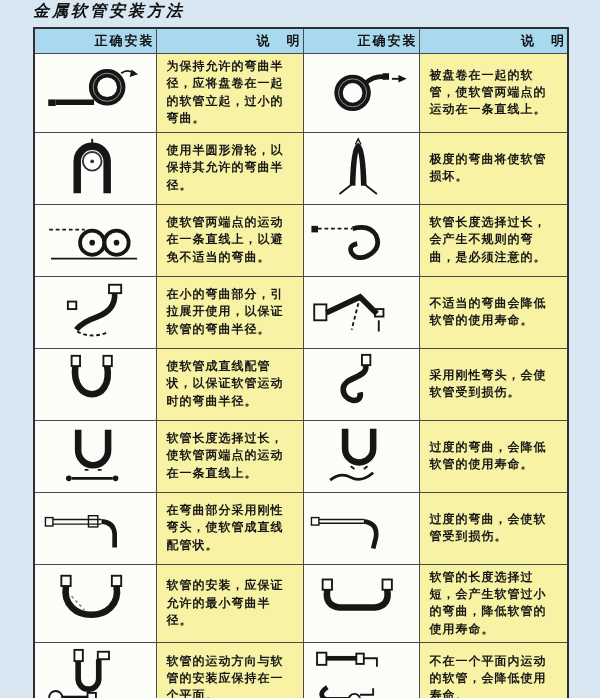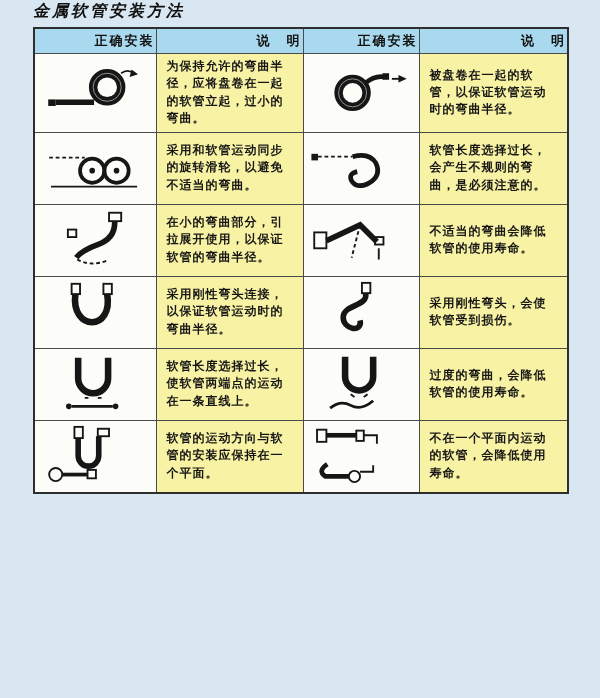--- a/index.html
+++ b/index.html
@@ -81,32 +81,47 @@
             </svg></span></td>
         <td class="txt-cell">为保持允许的弯曲半径，应将盘卷在一起的软管立起，过小的弯曲。</td>
         <td class="img-cell"><span class="ill"><svg viewBox="0 0 110 62" width="104" height="58">
               <circle cx="46" cy="33" r="15" fill="none" stroke="#161616" stroke-width="9"></circle>
               <circle cx="46" cy="33" r="15" fill="none" stroke="#999" stroke-width="1"></circle>
               <path d="M59 23 Q70 14 80 16" fill="none" stroke="#161616" stroke-width="5"></path>
               <rect x="78" y="12" width="7" height="7" fill="#161616"></rect>
               <path d="M88 18 h8" stroke="#161616" stroke-width="2"></path>
               <path d="M95 14 l9 4 -9 4 z" fill="#161616"></path>
             </svg></span></td>
-        <td class="txt-cell">被盘卷在一起的软管，以保证软管运动时的弯曲半径。</td>
+        <td class="txt-cell">被盘卷在一起的软管，使软管两端点的运动在一条直线上。</td>
+      </tr>
+      <tr>
+        <td class="img-cell"><span class="ill"><svg viewBox="0 0 110 62" width="104" height="58">
+              <path d="M52 8 V2" stroke="#161616" stroke-width="2"></path>
+              <path d="M36 60 V26 a16 16 0 0 1 32 0 V60" fill="none" stroke="#161616" stroke-width="8"></path>
+              <circle cx="52" cy="26" r="10" fill="#fff" stroke="#333" stroke-width="2"></circle>
+              <circle cx="52" cy="26" r="2" fill="#333"></circle>
+            </svg></span></td>
+        <td class="txt-cell">使用半圆形滑轮，以保持其允许的弯曲半径。</td>
+        <td class="img-cell"><span class="ill"><svg viewBox="0 0 110 62" width="104" height="58">
+              <path d="M46 52 Q47 14 52 10 Q57 14 58 52" fill="none" stroke="#161616" stroke-width="6"></path>
+              <path d="M46 50 L32 61 M58 50 L72 61" stroke="#161616" stroke-width="2"></path>
+              <path d="M49 8 l3 -6 3 6" fill="none" stroke="#161616" stroke-width="1.5"></path>
+            </svg></span></td>
+        <td class="txt-cell">极度的弯曲将使软管损坏。</td>
       </tr>
       <tr>
         <td class="img-cell"><span class="ill"><svg viewBox="0 0 110 62" width="104" height="58">
               <path d="M6 22 H44" stroke="#161616" stroke-width="2" stroke-dasharray="4 3"></path>
               <circle cx="52" cy="36" r="13" fill="none" stroke="#161616" stroke-width="4"></circle>
               <circle cx="78" cy="36" r="13" fill="none" stroke="#161616" stroke-width="4"></circle>
               <circle cx="52" cy="36" r="3" fill="#161616"></circle>
               <circle cx="78" cy="36" r="3" fill="#161616"></circle>
               <path d="M8 53 H100" stroke="#161616" stroke-width="2"></path>
             </svg></span></td>
-        <td class="txt-cell">采用和软管运动同步的旋转滑轮，以避免不适当的弯曲。</td>
+        <td class="txt-cell">使软管两端点的运动在一条直线上，以避免不适当的弯曲。</td>
         <td class="img-cell"><span class="ill"><svg viewBox="0 0 110 62" width="104" height="58">
               <rect x="2" y="18" width="7" height="7" fill="#161616"></rect>
               <path d="M9 21 H46" stroke="#161616" stroke-width="2" stroke-dasharray="4 3"></path>
               <path d="M46 21 q18 -5 25 7 q6 13 -7 21 q-13 7 -19 -2 q-4 -8 6 -10" fill="none" stroke="#161616" stroke-width="5"></path>
             </svg></span></td>
         <td class="txt-cell">软管长度选择过长，会产生不规则的弯曲，是必须注意的。</td>
       </tr>
       <tr>
         <td class="img-cell"><span class="ill"><svg viewBox="0 0 110 62" width="104" height="58">
               <rect x="70" y="4" width="13" height="9" fill="none" stroke="#161616" stroke-width="2"></rect>
@@ -123,21 +138,21 @@
               <path d="M74 42 v12" stroke="#161616" stroke-width="2"></path>
             </svg></span></td>
         <td class="txt-cell">不适当的弯曲会降低软管的使用寿命。</td>
       </tr>
       <tr>
         <td class="img-cell"><span class="ill"><svg viewBox="0 0 110 62" width="104" height="58">
               <rect x="30" y="3" width="9" height="11" fill="none" stroke="#161616" stroke-width="2"></rect>
               <rect x="64" y="3" width="9" height="11" fill="none" stroke="#161616" stroke-width="2"></rect>
               <path d="M34 14 C29 54 75 54 68 14" fill="none" stroke="#161616" stroke-width="7"></path>
             </svg></span></td>
-        <td class="txt-cell">采用刚性弯头连接，以保证软管运动时的弯曲半径。</td>
+        <td class="txt-cell">使软管成直线配管状，以保证软管运动时的弯曲半径。</td>
         <td class="img-cell"><span class="ill"><svg viewBox="0 0 110 62" width="104" height="58">
               <rect x="56" y="2" width="9" height="11" fill="none" stroke="#161616" stroke-width="2"></rect>
               <path d="M60 13 C63 27 37 25 36 38 C35 52 57 56 54 42" fill="none" stroke="#161616" stroke-width="6"></path>
             </svg></span></td>
         <td class="txt-cell">采用刚性弯头，会使软管受到损伤。</td>
       </tr>
       <tr>
         <td class="img-cell"><span class="ill"><svg viewBox="0 0 110 62" width="104" height="58">
               <path d="M37 5 V27 a16 16 0 0 0 32 0 V5" fill="none" stroke="#161616" stroke-width="7"></path>
               <path d="M44 48 h4 M58 48 h4" stroke="#161616" stroke-width="2"></path>
@@ -145,20 +160,50 @@
               <circle cx="27" cy="57" r="3" fill="#161616"></circle>
               <circle cx="77" cy="57" r="3" fill="#161616"></circle>
             </svg></span></td>
         <td class="txt-cell">软管长度选择过长，使软管两端点的运动在一条直线上。</td>
         <td class="img-cell"><span class="ill"><svg viewBox="0 0 110 62" width="104" height="58">
               <path d="M38 4 V25 a15 15 0 0 0 30 0 V4" fill="none" stroke="#161616" stroke-width="7"></path>
               <path d="M44 44 l4 3 M58 47 l4 -3" stroke="#161616" stroke-width="2"></path>
               <path d="M22 59 q11 -9 22 -3 q11 6 24 -5" fill="none" stroke="#161616" stroke-width="3"></path>
             </svg></span></td>
         <td class="txt-cell">过度的弯曲，会降低软管的使用寿命。</td>
+      </tr>
+      <tr>
+        <td class="img-cell"><span class="ill"><svg viewBox="0 0 110 62" width="104" height="58">
+              <rect x="2" y="22" width="8" height="9" fill="none" stroke="#161616" stroke-width="1.5"></rect>
+              <path d="M10 24 H62 M10 29 H62" stroke="#161616" stroke-width="1.5"></path>
+              <rect x="48" y="20" width="10" height="12" fill="none" stroke="#161616" stroke-width="1.5"></rect>
+              <path d="M62 26 q13 1 14 13 V54" fill="none" stroke="#161616" stroke-width="5"></path>
+            </svg></span></td>
+        <td class="txt-cell">在弯曲部分采用刚性弯头，使软管成直线配管状。</td>
+        <td class="img-cell"><span class="ill"><svg viewBox="0 0 110 62" width="104" height="58">
+              <rect x="2" y="22" width="8" height="8" fill="none" stroke="#161616" stroke-width="1.5"></rect>
+              <path d="M10 24 H58 M10 28 H58" stroke="#161616" stroke-width="1.5"></path>
+              <path d="M58 26 q15 2 13 17 l-3 12" fill="none" stroke="#161616" stroke-width="5"></path>
+            </svg></span></td>
+        <td class="txt-cell">过度的弯曲，会使软管受到损伤。</td>
+      </tr>
+      <tr>
+        <td class="img-cell"><span class="ill"><svg viewBox="0 0 110 62" width="104" height="58">
+              <rect x="19" y="4" width="10" height="11" fill="none" stroke="#161616" stroke-width="2"></rect>
+              <rect x="73" y="4" width="10" height="11" fill="none" stroke="#161616" stroke-width="2"></rect>
+              <path d="M24 15 C17 56 85 56 78 15" fill="none" stroke="#161616" stroke-width="7"></path>
+              <path d="M30 26 l14 15" stroke="#777" stroke-width="1.5" stroke-dasharray="3 3"></path>
+            </svg></span></td>
+        <td class="txt-cell">软管的安装，应保证允许的最小弯曲半径。</td>
+        <td class="img-cell"><span class="ill"><svg viewBox="0 0 110 62" width="104" height="58">
+              <rect x="14" y="8" width="10" height="11" fill="none" stroke="#161616" stroke-width="2"></rect>
+              <rect x="78" y="8" width="10" height="11" fill="none" stroke="#161616" stroke-width="2"></rect>
+              <path d="M19 19 q-3 17 13 19 h38 q16 -2 13 -19" fill="none" stroke="#161616" stroke-width="7"></path>
+            </svg></span></td>
+        <td class="txt-cell">软管的长度选择过短，会产生软管过小的弯曲，降低软管的使用寿命。</td>
       </tr>
       <tr>
         <td class="img-cell"><span class="ill"><svg viewBox="0 0 110 62" width="104" height="58">
               <rect x="33" y="2" width="9" height="12" fill="none" stroke="#161616" stroke-width="2"></rect>
               <rect x="58" y="4" width="12" height="8" fill="none" stroke="#161616" stroke-width="2"></rect>
               <path d="M37 14 V33 a11 11 0 0 0 22 0 V12" fill="none" stroke="#161616" stroke-width="6"></path>
               <circle cx="13" cy="53" r="7" fill="none" stroke="#161616" stroke-width="2"></circle>
               <path d="M20 53 h27" stroke="#161616" stroke-width="4"></path>
               <rect x="47" y="48" width="9" height="9" fill="none" stroke="#161616" stroke-width="2"></rect>
             </svg></span></td>

